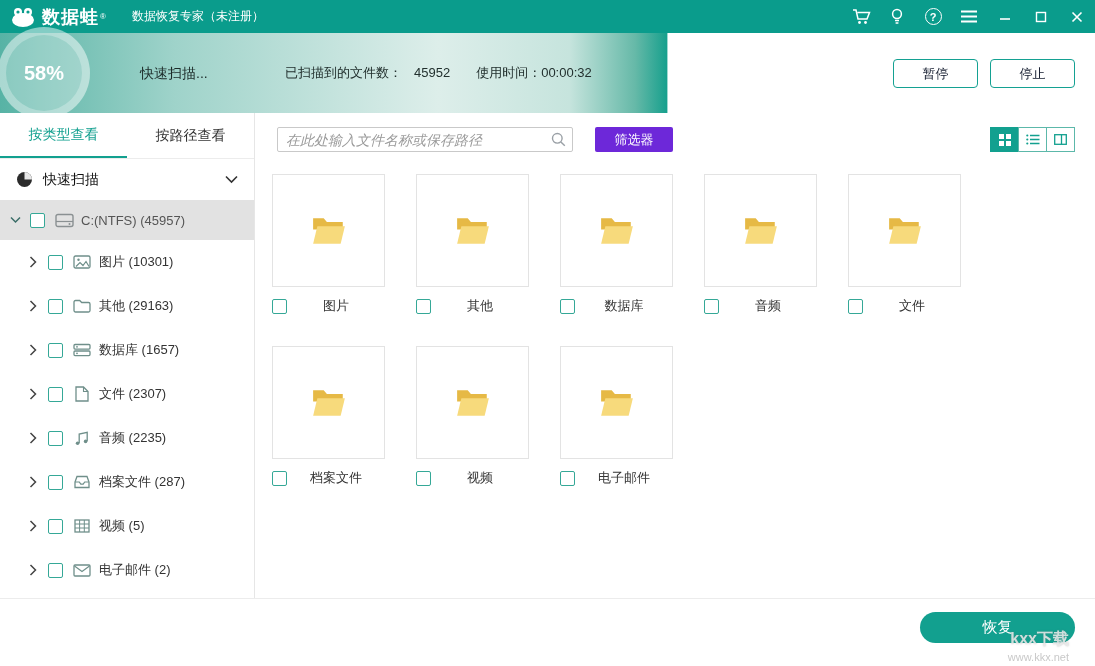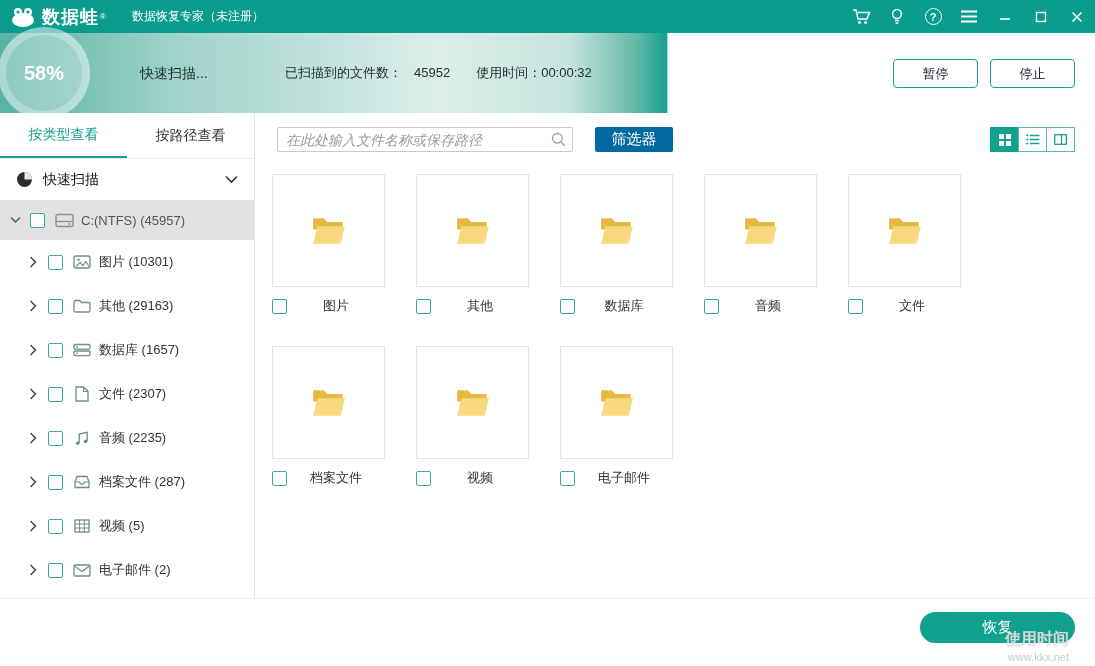--- a/index.html
+++ b/index.html
@@ -47,21 +47,21 @@
   .ticon { width:22px; display:flex; justify-content:center; flex:none; }
   .tlabel { font-size:13px; color:#333; margin-left:6px; white-space:nowrap; }
   .tree-root .tlabel { color:#555; }
 
   
   .main { position:absolute; top:113px; left:256px; right:0; height:485px; background:#fff; }
   .search-wrap { position:absolute; left:21px; top:14px; width:296px; height:25px; }
   .search-input { width:100%; height:100%; border:1px solid #c9c9c9; border-radius:2px; padding:0 26px 0 8px; font-size:14px; color:#555; font-family:inherit; }
   .search-input::placeholder { font-style:italic; color:#9a9a9a; font-family:"Liberation Serif","DejaVu Serif",serif; }
   .search-ic { position:absolute; right:7px; top:5px; cursor:pointer; }
-  .filter-btn { position:absolute; left:339px; top:14px; width:78px; height:25px; background:#0369a1; color:#fff; border:none; border-radius:2px; font-size:15px; cursor:pointer; font-family:inherit; }
+  .filter-btn { position:absolute; left:339px; top:14px; width:78px; height:25px; background:#6d28d9; color:#fff; border:none; border-radius:2px; font-size:13px; cursor:pointer; font-family:inherit; }
   .viewgroup { position:absolute; right:20px; top:14px; display:flex; }
   .vbtn { width:29px; height:25px; border:1px solid #5cb8aa; background:#fff; display:flex; align-items:center; justify-content:center; cursor:pointer; margin-left:-1px; }
   .vbtn.active { background:#12a08f; border-color:#12a08f; }
 
   .cards { position:absolute; left:16px; top:61px; width:820px; display:flex; flex-wrap:wrap; column-gap:23px; row-gap:30px;gap:31px; }
   .card-wrap { width:113px; }
   .card { width:113px; height:113px; border:1px solid #e3e3e3; display:flex; align-items:center; justify-content:center; cursor:pointer; }
   .card-foot { display:flex; align-items:center; margin-top:10px; }
   .card-foot .cbx { margin:0; }
   .card-foot .clabel { flex:1; text-align:center; font-size:13px; color:#333; }
@@ -457,17 +457,17 @@
       </div>
 
     </div>
   </div>
 
   <div class="footer">
     <button class="recover-btn">恢复</button>
   </div>
 
   <div class="watermark">
-    <div class="w1">使用时间</div>
+    <div class="w1">kxx下载</div>
     <div class="w2">www.kkx.net</div>
   </div>
 
 </div>
 
 </body></html>

